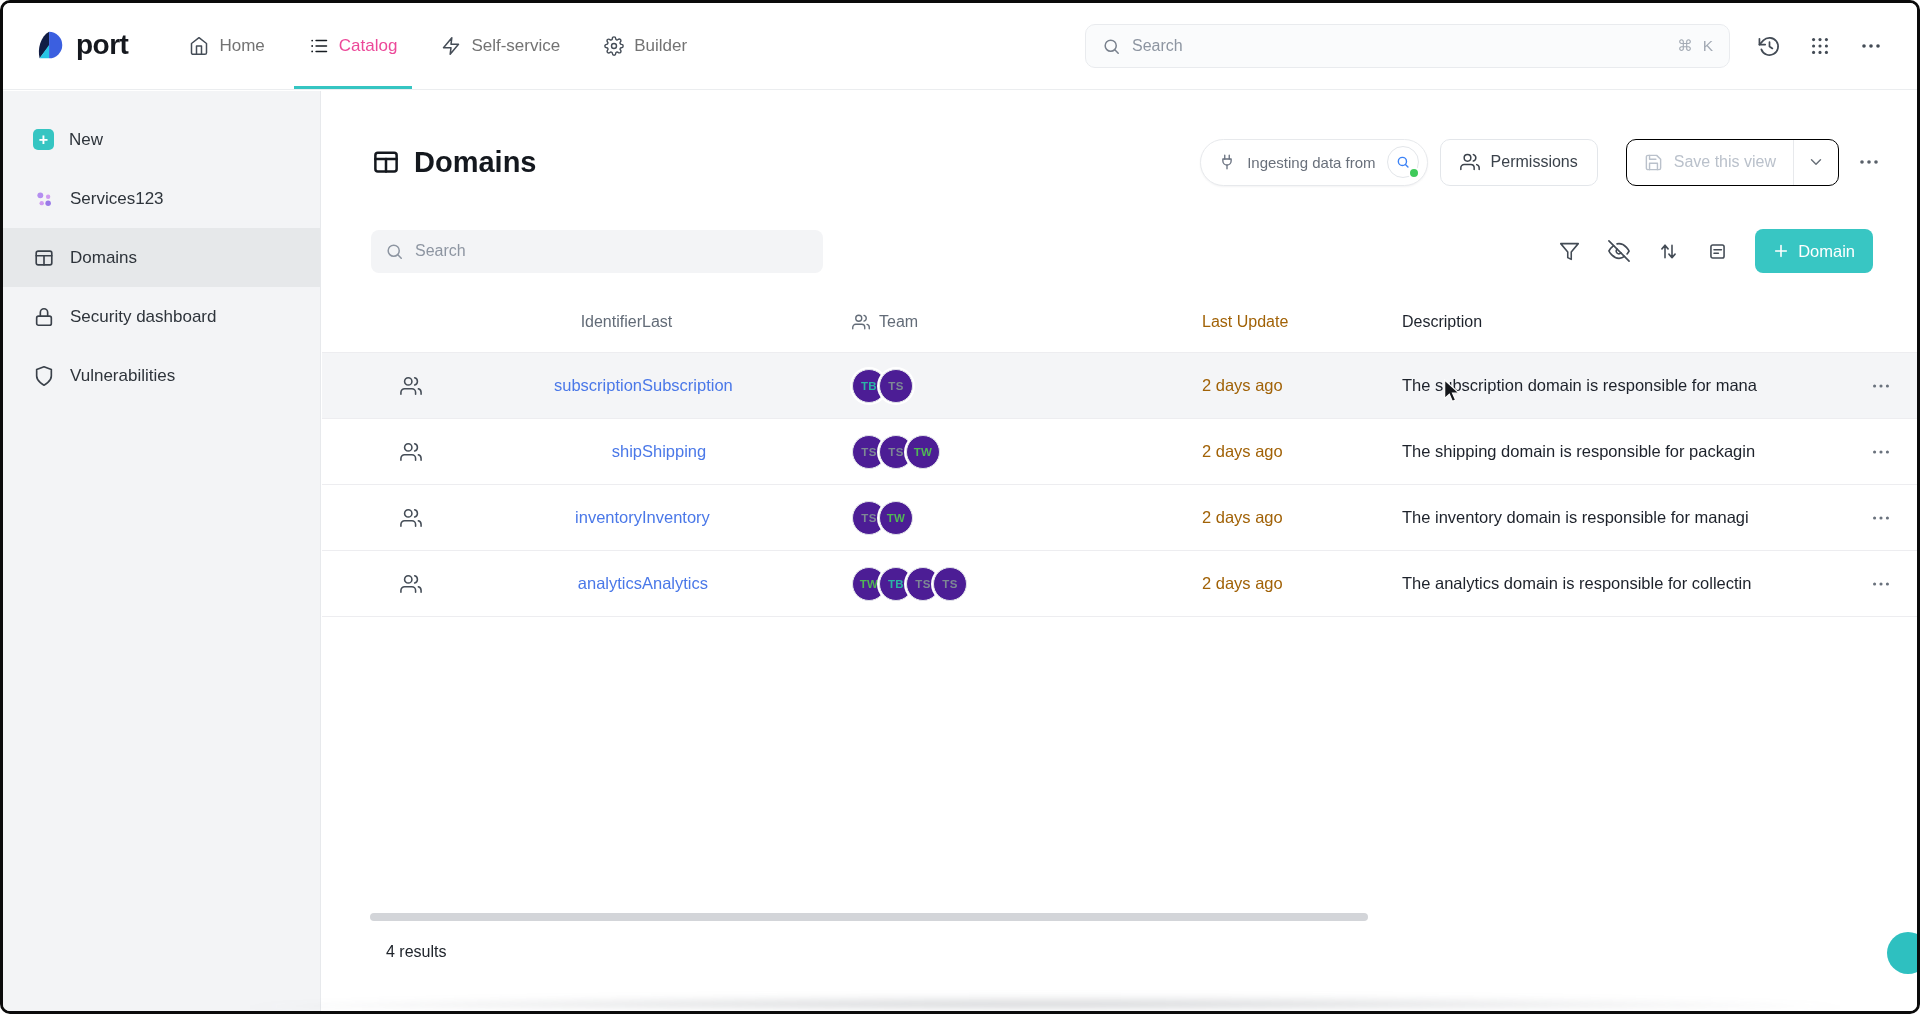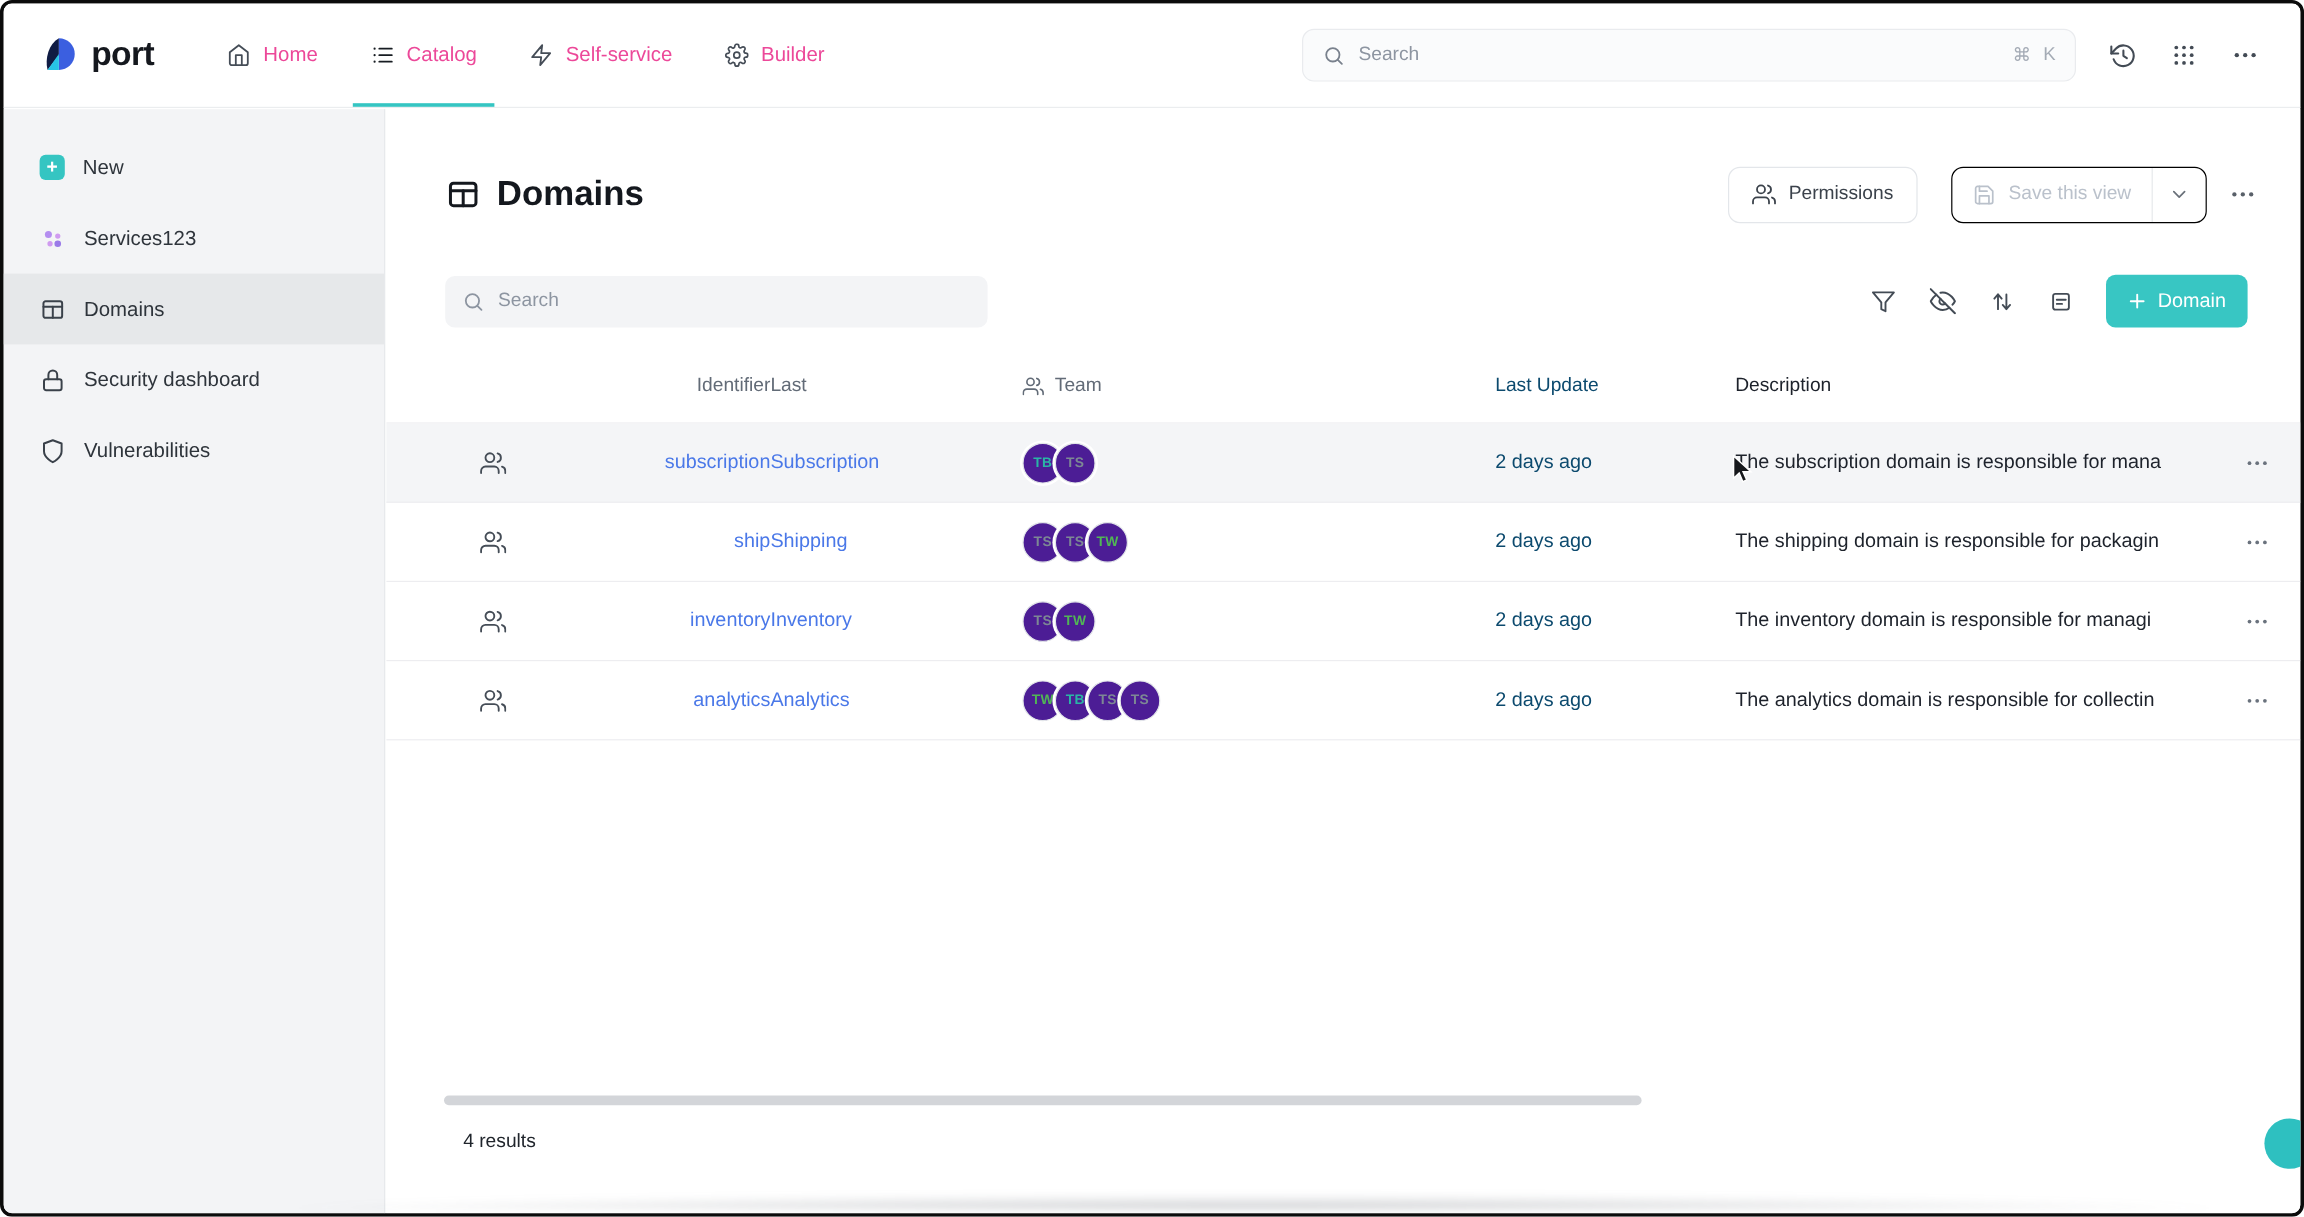--- a/index.html
+++ b/index.html
@@ -4,21 +4,21 @@
 <style>
   * { margin:0; padding:0; box-sizing:border-box; }
   html,body { width:1920px; height:1014px; background:#fff; font-family:"Liberation Sans", sans-serif; }
   .frame { position:relative; width:1920px; height:1014px; background:#fff; border:3px solid #0b0b0b; border-radius:10px; overflow:hidden; }
 
   
   .topnav { position:absolute; top:0; left:0; right:0; height:87px; background:#fff; border-bottom:1px solid #ebedef; display:flex; align-items:center; z-index:6; }
   .logo { display:flex; gap:9px; margin-left:30px; cursor:pointer; }
   .logo-text { font-size:28px; font-weight:800; color:#15181e; letter-spacing:-0.5px; }
   .nav-items { display:flex; height:100%; margin-left:46px; gap:14px; }
-  .nav-item { display:flex; align-items:center; gap:10px; padding:3px 15px 0 15px; font-size:17px; color:#ec4899; border-bottom:3px solid transparent; cursor:pointer; }
+  .nav-item { display:flex; align-items:center; gap:10px; padding:3px 15px 0 15px; font-size:17px; color:#737373; border-bottom:3px solid transparent; cursor:pointer; }
   .nav-item svg { color:#454d57; }
   .nav-item.active { color:#ec4899; font-weight:400; border-bottom-color:#35c5c2; }
   .nav-item.active svg { color:#171c22; }
   .topnav-right { margin-left:auto; display:flex; align-items:center; gap:28px; padding-right:34px; }
   .topnav-search { width:645px; height:44px; border:1px solid #e9ebee; background:#fafbfc; border-radius:10px; display:flex; align-items:center; gap:11px; padding:0 16px; color:#79818d; }
   .topnav-search input { flex:1; border:none; outline:none; background:transparent; font-size:16px; font-family:inherit; color:#333; }
   .topnav-search input::placeholder { color:#8d95a1; }
   .shortcut { display:flex; gap:10px; color:#a4abb5; font-size:15.5px; }
   .icon-btn { display:flex; align-items:center; justify-content:center; color:#434b55; cursor:pointer; background:none; border:none; }
 
@@ -53,21 +53,21 @@
 
   
   .table { position:absolute; top:200px; left:0; right:0; }
   .thead { display:flex; align-items:center; height:62px; border-bottom:1px solid #ededf0; color:#626b77; font-size:16px; }
   .trow { display:flex; align-items:center; height:66px; border-bottom:1px solid #ededf0; font-size:16.5px; color:#1e242d; cursor:pointer; }
   .trow.hover { background:#f4f5f7; }
   .c-ic   { width:42px; margin-left:78px; display:flex; color:#454d57; }
   .c-id   { width:200px;text-align:right; }
   .c-title{ width:210px; }
   .c-team { width:350px; display:flex; align-items:center; }
-  .c-upd  { width:200px; color:#0c4a6e;margin-left:44px; }
+  .c-upd  { width:200px; color:#a16207; }
   .c-desc { flex:1; overflow:hidden; white-space:nowrap; padding-right:6px; color:#1d222b; }
   .c-more { width:72px; display:flex; justify-content:center; color:#6a727d; cursor:pointer; }
   .th-team { display:flex; align-items:flex-start; gap:9px; }
   a.cell-link { color:#4a78e8; text-decoration:none; cursor:pointer; }
   .avatar { width:34px; height:34px; border-radius:50%; background:#4c1d95; border:1px solid #e2e5e9; box-shadow:0 0 0 2px #fff; display:inline-flex; align-items:center; justify-content:center; font-size:11.5px; font-weight:700; letter-spacing:.3px; margin-left:-7px; cursor:pointer; }
   .avatar:first-child { margin-left:0; }
 
   .hscroll { position:absolute; top:822px; left:48px; width:998px; height:8px; border-radius:4px; background:#d3d5d9; cursor:pointer; }
   .results { position:absolute; top:852px; left:64px; font-size:16px; color:#20252c; }
 
@@ -230,20 +230,37 @@
         <span style="display:flex;">
           <svg width="30" height="30" viewBox="0 0 24 24" fill="none" stroke="currentColor" stroke-width="2" stroke-linecap="round" stroke-linejoin="round">
               <rect x="3.5" y="4.5" width="17" height="15" rx="2"></rect>
               <line x1="3.5" y1="9.5" x2="20.5" y2="9.5"></line>
               <line x1="12" y1="9.5" x2="12" y2="19.5"></line>
             </svg>
         </span>
         <span>Domains</span>
       </div>
       <div class="title-actions">
+        <div class="pill">
+          <span style="display:flex; color:#6a7280;">
+            <svg width="18" height="18" viewBox="0 0 24 24" fill="none" stroke="currentColor" stroke-width="1.8" stroke-linecap="round" stroke-linejoin="round">
+                <path d="M9 3v5M15 3v5"></path>
+                <path d="M6.5 8h11v2.5a5.5 5.5 0 0 1-11 0z"></path>
+                <path d="M12 16.5V21"></path>
+              </svg>
+          </span>
+          <span>Ingesting data from</span>
+          <span class="badge-circle">
+            <svg width="14" height="14" viewBox="0 0 24 24" fill="none" stroke="currentColor" stroke-width="2.4" stroke-linecap="round">
+                <circle cx="11" cy="11" r="7"></circle>
+                <line x1="20.5" y1="20.5" x2="16.2" y2="16.2"></line>
+              </svg>
+            <span class="green-dot"></span>
+          </span>
+        </div>
         <button class="btn">
           <span style="display:flex;">
             <svg width="20" height="20" viewBox="0 0 24 24" fill="none" stroke="currentColor" stroke-width="1.8" stroke-linecap="round" stroke-linejoin="round">
                 <path d="M17 21v-2a4 4 0 0 0-4-4H5a4 4 0 0 0-4 4v2"></path>
                 <circle cx="9" cy="7" r="4"></circle>
                 <path d="M23 21v-2a4 4 0 0 0-3-3.87"></path>
                 <path d="M16 3.13a4 4 0 0 1 0 7.75"></path>
               </svg>
           </span>
           <span>Permissions</span>

